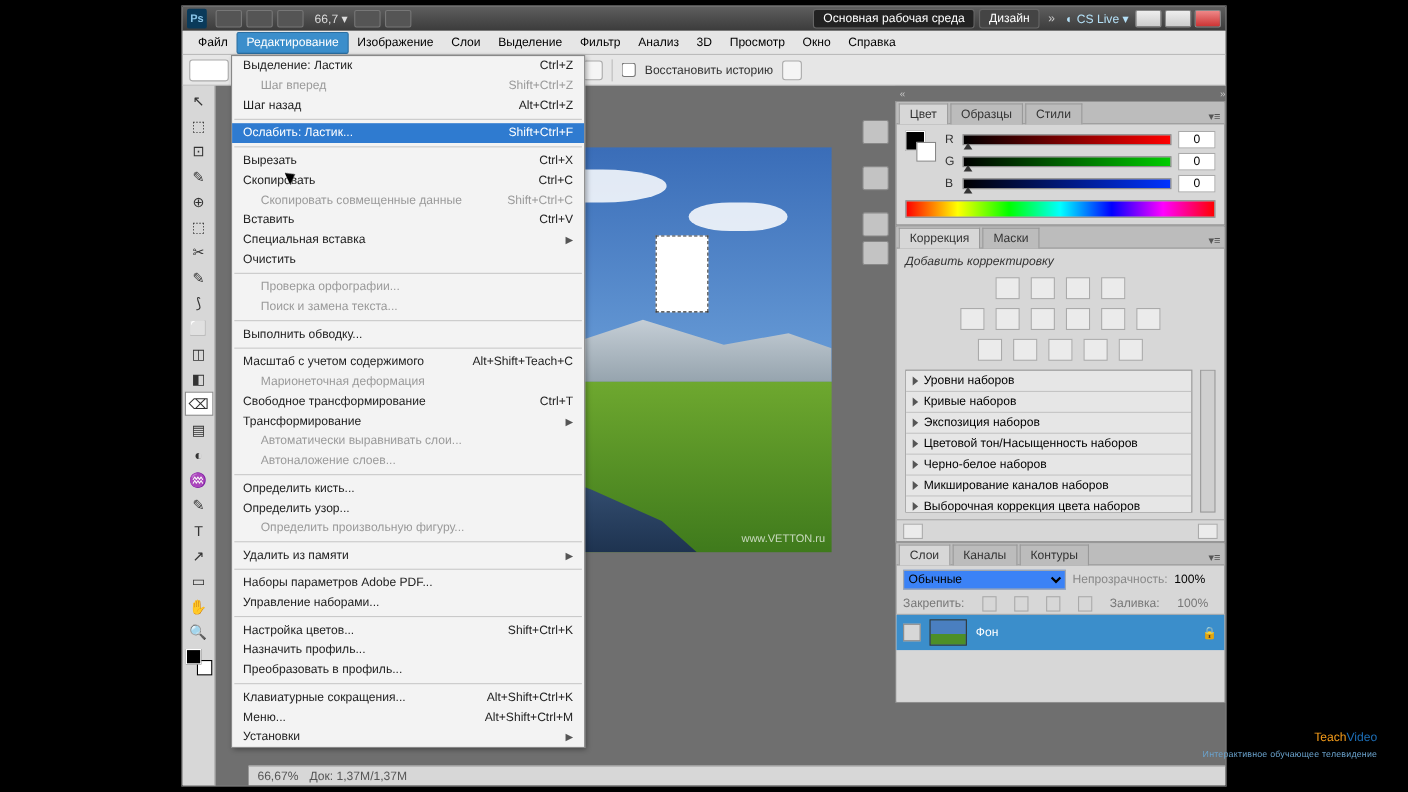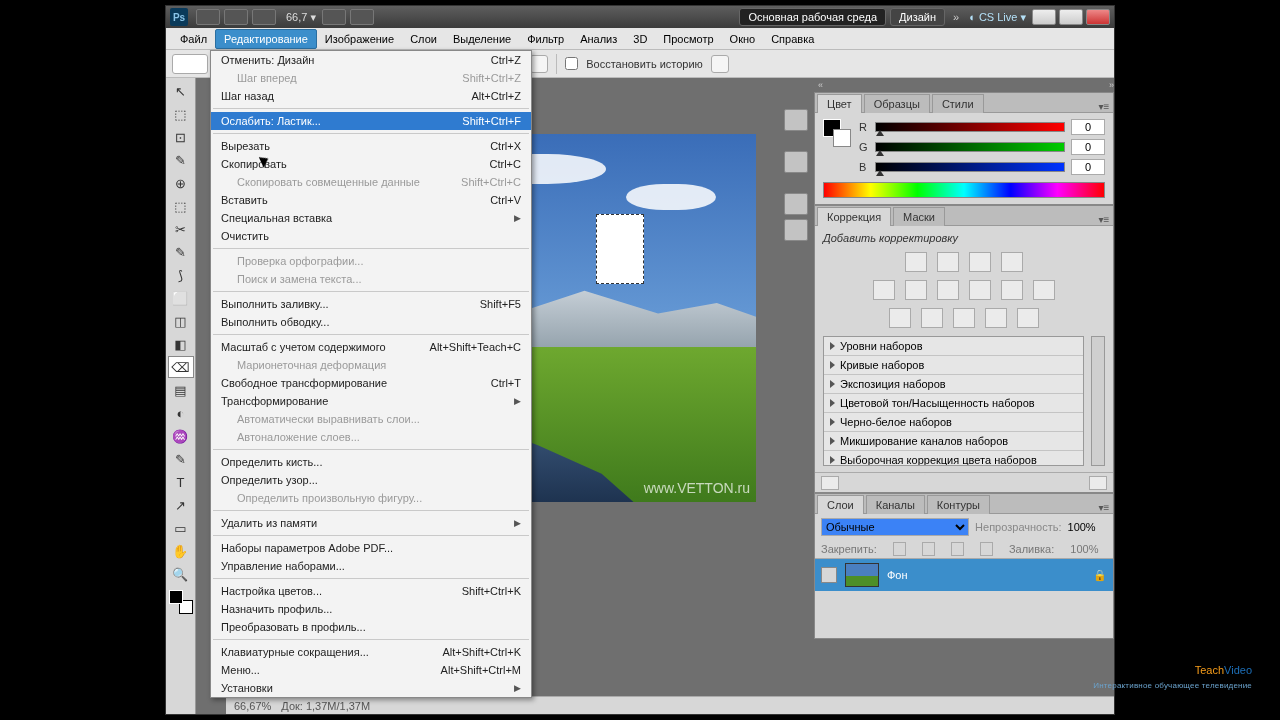--- a/index.html
+++ b/index.html
@@ -33,21 +33,21 @@
 .toolbox .fg{ position:absolute; width:14px; height:14px; background:#000; border:1px solid #fff; left:0; top:0;}
 .toolbox .bg{ position:absolute; width:14px; height:14px; background:#fff; border:1px solid #000; right:0; bottom:0;}
 .canvas-area { flex:1; background:#6f6f6f; position:relative; overflow:hidden;}
 .canvas-img { position:absolute; left:70px; top:56px; width:490px; height:368px; }
 .sky { width:100%; height:58%; background:linear-gradient(#3a6db8,#6a9ed8);}
 .cloud{ position:absolute; background:#fff; opacity:0.85; border-radius:50%/60%;}
 .mountain{ position:absolute; bottom:42%; width:100%; height:22%; background:linear-gradient(#d8dfe6,#96a4ae); clip-path:polygon(0 70%,10% 50%,22% 65%,35% 40%,50% 60%,65% 30%,80% 58%,92% 45%,100% 62%,100% 100%,0 100%);}
 .grass{ position:absolute; bottom:0; width:100%; height:42%; background:linear-gradient(#6ea82f,#3f7a1c);}
 .stream{position:absolute; bottom:0; left:10%; width:65%; height:22%; background:linear-gradient(#3a567a,#1e3350); clip-path:polygon(50% 0,70% 30%,90% 65%,100% 100%,0 100%,10% 70%,30% 40%);}
 .erased{ position:absolute; left:330px; top:80px; width:48px; height:70px; background:#fff; border:1px dashed #333;}
-.wm{ position:absolute; right:6px; bottom:6px; font-size:14px; color:#fff; opacity:0.7;}
+.wm{ position:absolute; right:6px; bottom:6px; font-size:10px; color:#fff; opacity:0.7;}
 .statusbar{ position:absolute; left:30px; bottom:0; height:18px; right:0; background:#d7d7d7; border-top:1px solid #aaa; display:flex; align-items:center; gap:10px; padding:0 8px; color:#555;}
 
 .dropdown { position:absolute; left:44px; top:44px; width:322px; background:#f3f3f3; border:1px solid #888; box-shadow:2px 2px 5px rgba(0,0,0,0.4); z-index:50;}
 .dd-item{ height:18px; display:flex; align-items:center; padding:0 10px; justify-content:space-between; color:#222;}
 .dd-item.dis{ color:#9a9a9a;margin-left:16px;}
 .dd-item.hi{ background:#2f7bd0; color:#fff;}
 .dd-sep{ height:1px; background:#c9c9c9; margin:3px 2px;}
 .dd-item .arrow{ font-size:9px; color:#555;}
 
 .rp { position:absolute; left:600px; top:0; right:0; bottom:0; display:flex; flex-direction:column; }
@@ -150,21 +150,21 @@
     <div class="percbox">100%</div>
     <div class="ico"></div>
     <div class="vsep"></div>
     <input type="checkbox" style="">
     <span class="lbl">Восстановить историю</span>
     <div class="ico"></div>
   </div>
 
   <div class="dropdown" id="dropdown">
       <div class="dd-item">
-        <span>Отменить: Дизайн</span>
+        <span>Выделение: Ластик</span>
         <span>Ctrl+Z</span>
       </div>
       <div class="dd-item dis">
         <span>Шаг вперед</span>
         <span>Shift+Ctrl+Z</span>
       </div>
       <div class="dd-item">
         <span>Шаг назад</span>
         <span>Alt+Ctrl+Z</span>
       </div>
@@ -201,24 +201,20 @@
       <div class="dd-sep"></div>
       <div class="dd-item dis">
         <span>Проверка орфографии...</span>
         <span></span>
       </div>
       <div class="dd-item dis">
         <span>Поиск и замена текста...</span>
         <span></span>
       </div>
       <div class="dd-sep"></div>
-      <div class="dd-item">
-        <span>Выполнить заливку...</span>
-        <span>Shift+F5</span>
-      </div>
       <div class="dd-item">
         <span>Выполнить обводку...</span>
         <span></span>
       </div>
       <div class="dd-sep"></div>
       <div class="dd-item">
         <span>Масштаб с учетом содержимого</span>
         <span>Alt+Shift+Teach+C</span>
       </div>
       <div class="dd-item dis">

